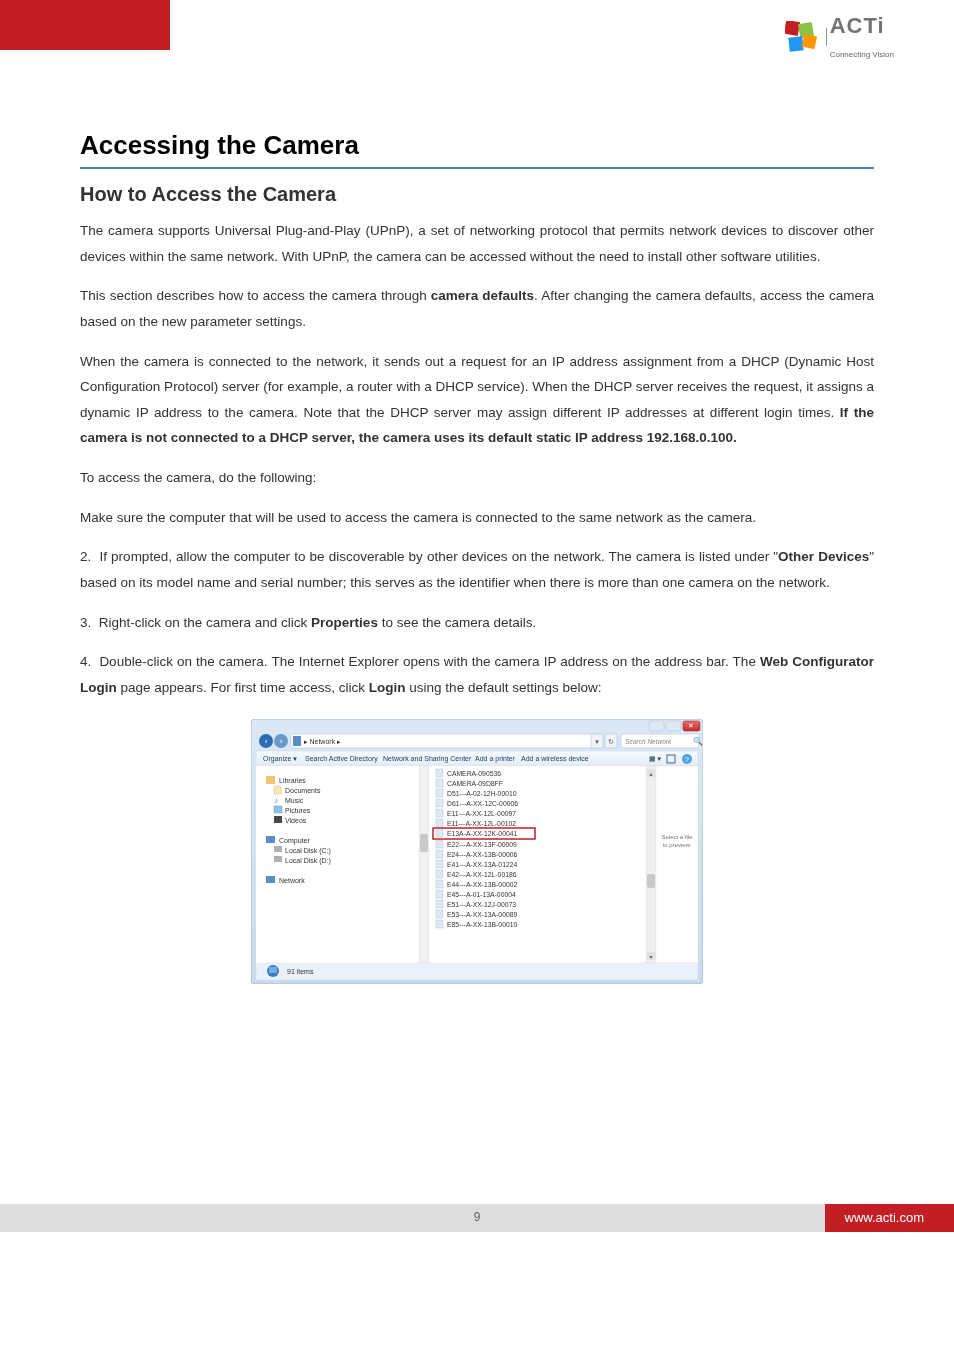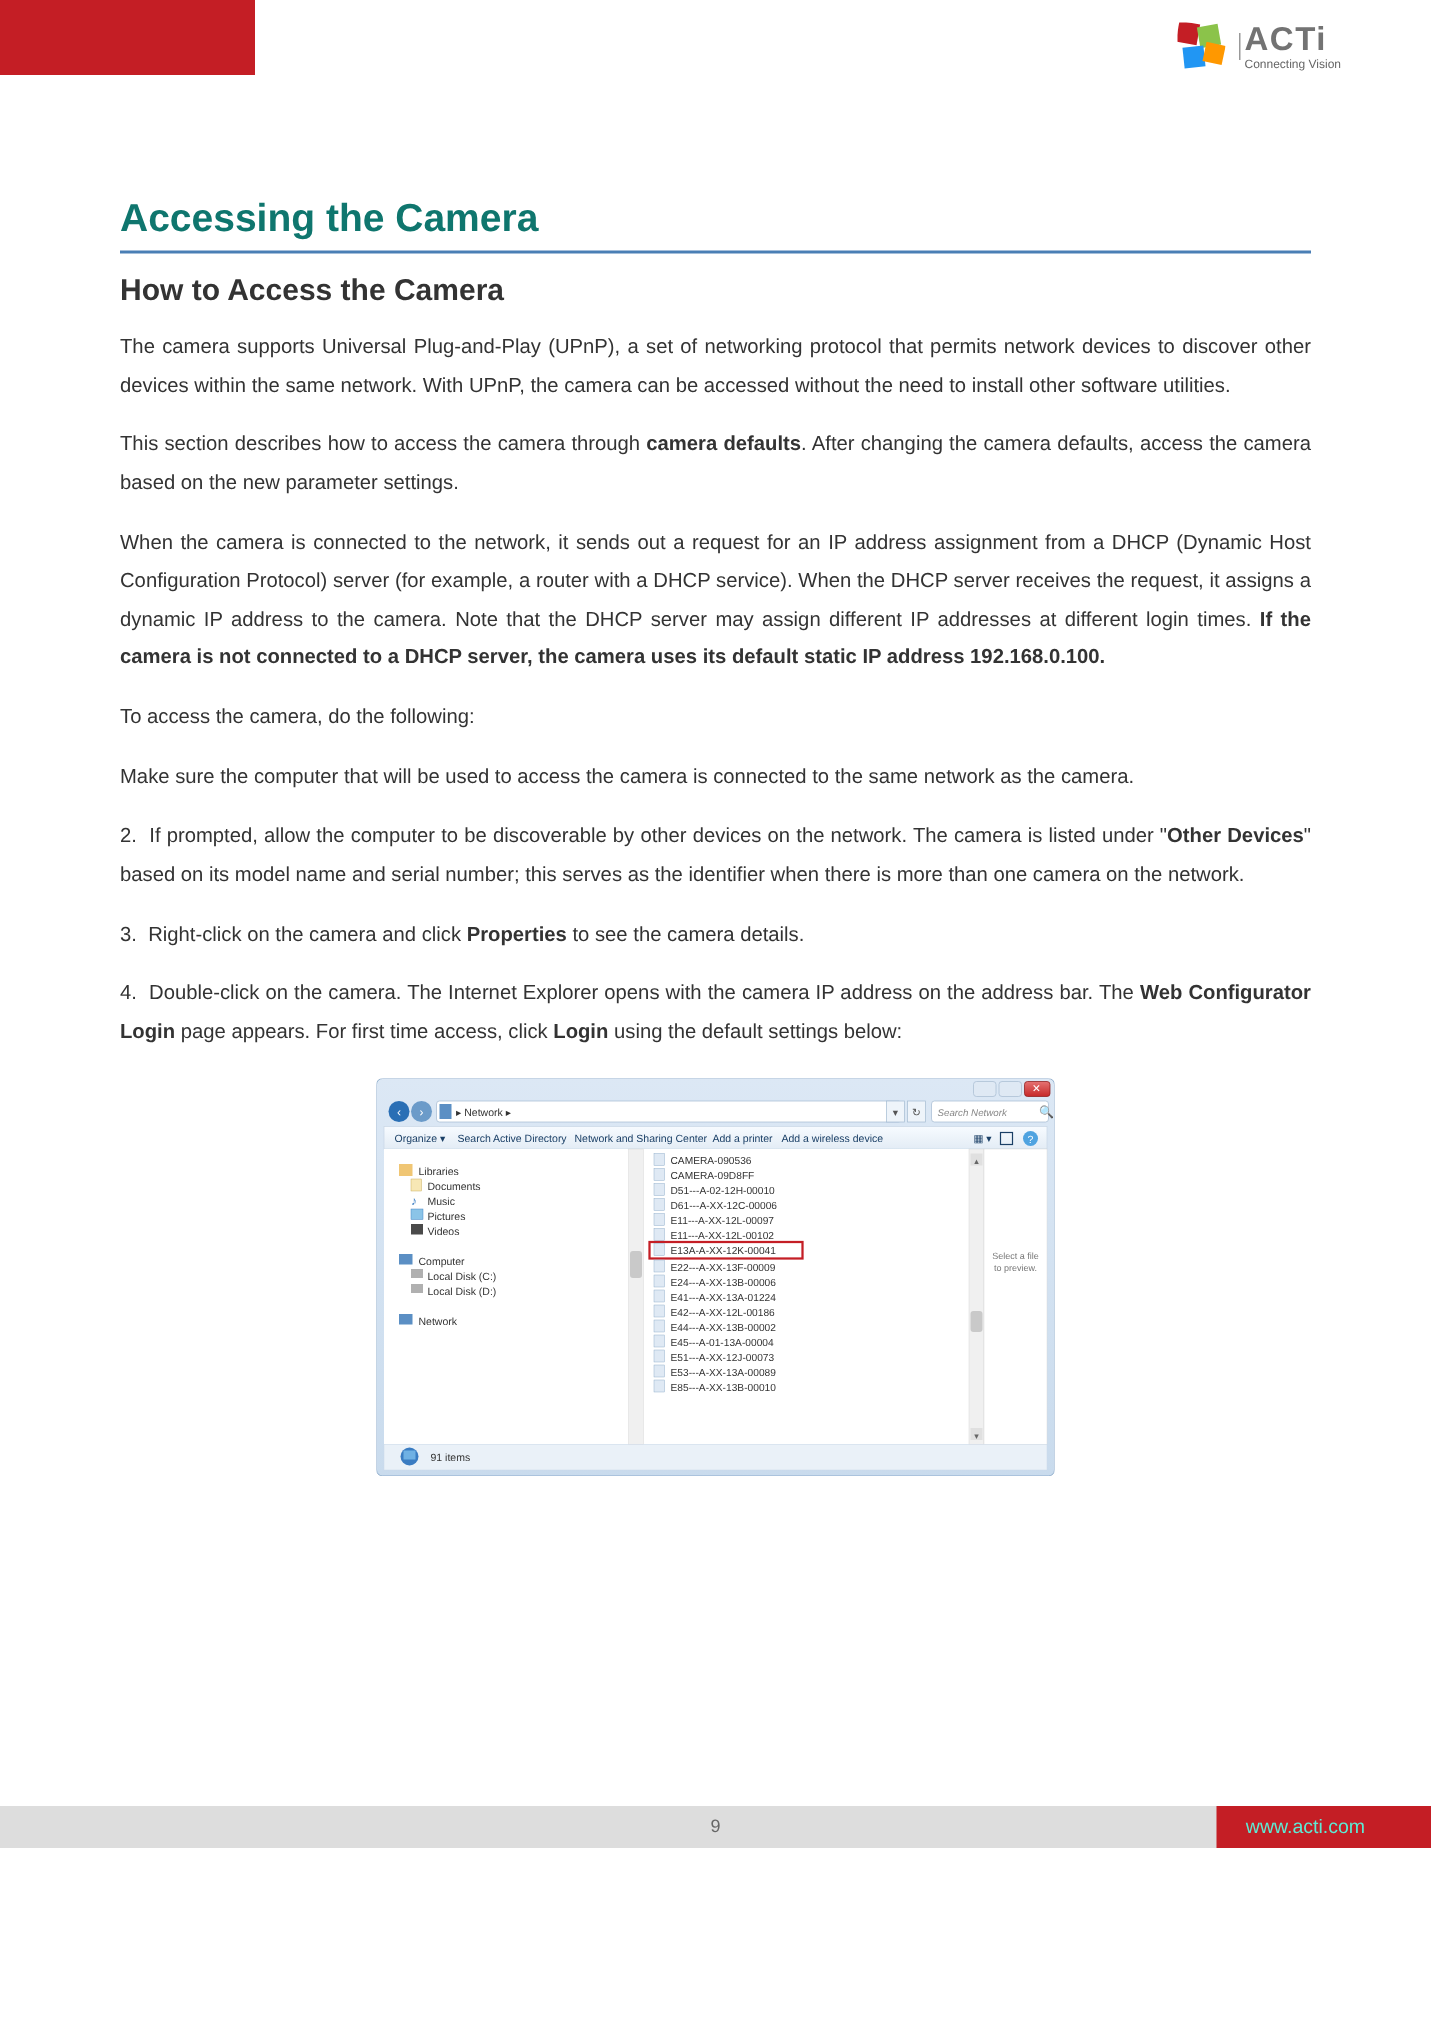--- a/index.html
+++ b/index.html
@@ -41,29 +41,29 @@
 }
 .logo-title {
   font-weight: bold;
   font-size: 22px;
   color: #737373;
   letter-spacing: 1px;
 }
 .logo-sub {
   font-size: 8px;
   color: #666;
-  margin-top: 2px;
+  margin-top: 14px;
 }
 .content {
   padding: 20px 80px 40px 80px;
 }
 h1 {
   font-size: 26px;
   font-weight: bold;
-  color: #0f766e;
+  color: #000000;
   margin: 40px 0 6px 0;
 }
 .hr-blue {
   border: none;
   border-top: 2px solid #4a7fb5;
   margin: 0 0 14px 0;
 }
 h2 {
   font-size: 20px;
   font-weight: bold;
@@ -90,23 +90,23 @@
 }
 .footer-bar {
   background: #ddd;
   height: 28px;
 }
 .footer-red {
   position: absolute;
   right: 0;
   top: 0;
   background: #c41e25;
-  color: #5eead4;
+  color: #ffffff;
   font-size: 13px;
-  padding: 6px 44px 6px 20px;
+  padding: 6px 30px 6px 20px;
   height: 16px;
 }
 .pagenum {
   position: absolute;
   left: 50%;
   transform: translateX(-50%);
   top: 6px;
   font-size: 12px;
   color: #666;
 }

